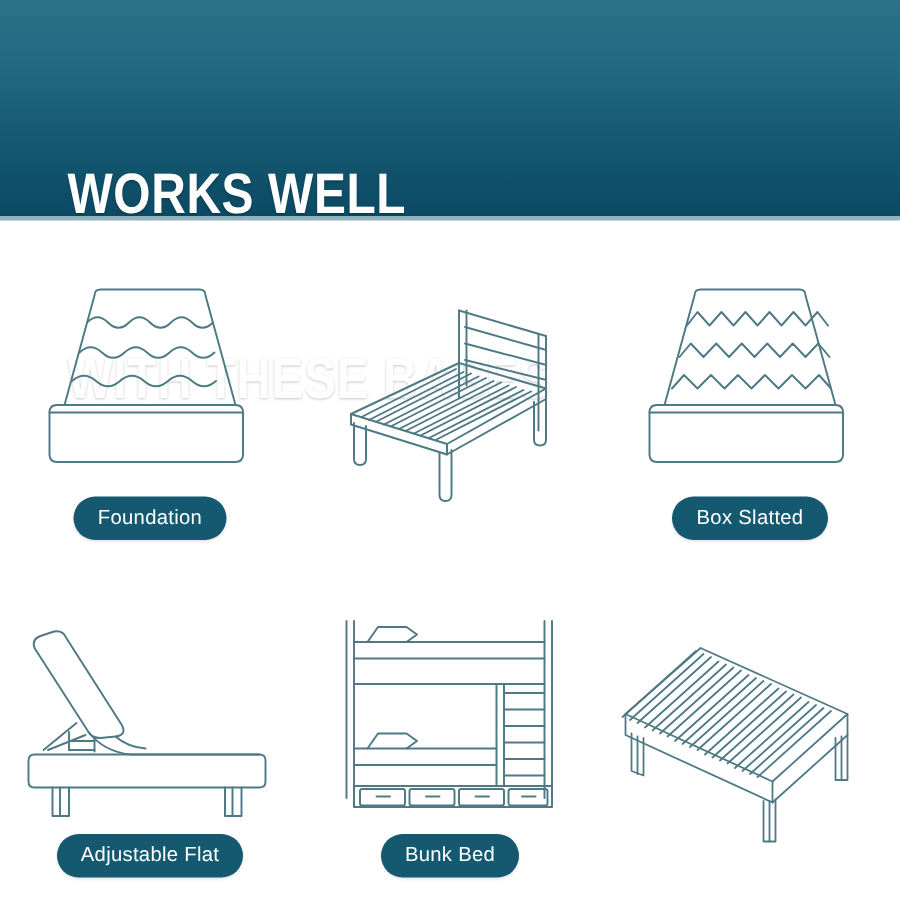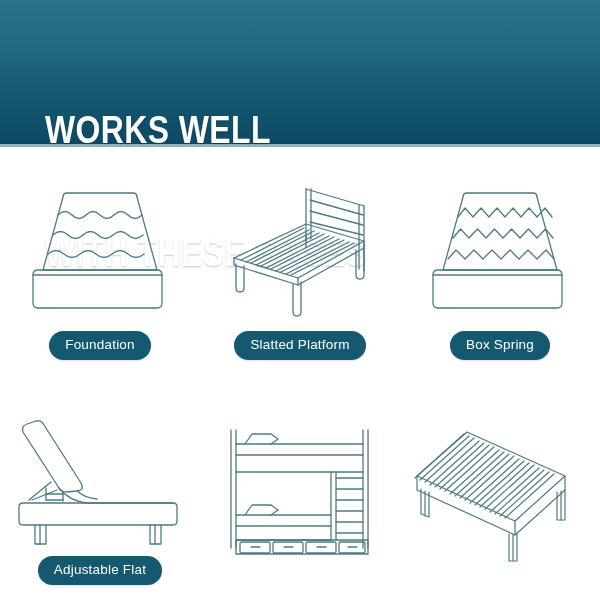--- a/index.html
+++ b/index.html
@@ -149,37 +149,36 @@
           <path d="M29 83 L29 90 L93 110 L93 103"></path>
           <path d="M93 110 L159 73 L159 66"></path>
 
           <path d="M31 89 L31 113 q0 4 4 4 q4 0 4 -4 L39 91"></path>
           <path d="M88 109 L88 137 q0 4 4 4 q4 0 4 -4 L96 107"></path>
           <path d="M151 75 L151 100 q0 4 4 4 q4 0 4 -4 L159 73"></path>
           <path d="M101 60 L101 72"></path>
         </g>
       </svg>
     </div>
-    <div class="pill">Slatted Platform</div>
   </div>
 
   <div class="card">
     <div class="art">
       <svg viewBox="0 0 190 150" xmlns="http://www.w3.org/2000/svg">
         <g fill="none" stroke="#4e7a85" stroke-width="1.3" stroke-linejoin="round" stroke-linecap="round">
           <path d="M58 22 Q58 18 62 18 L128 18 Q132 18 132 22 L152 95 L38 95 Z"></path>
           <path d="M53 42 l7 -9 l8 9 l8 -9 l8 9 l8 -9 l8 9 l8 -9 l8 9 l8 -9 l8 9 l8 -9 l7 9"></path>
           <path d="M48 63 l7.5 -9 l8.5 9 l8.5 -9 l8.5 9 l8.5 -9 l8.5 9 l8.5 -9 l8.5 9 l8.5 -9 l8.5 9 l8.5 -9 l7.5 9"></path>
           <path d="M43 84 l8 -9 l9 9 l9 -9 l9 9 l9 -9 l9 9 l9 -9 l9 9 l9 -9 l9 9 l9 -9 l8 9"></path>
           <path d="M38 95 L152 95 Q157 95 157 100 L157 128 Q157 133 152 133 L33 133 Q28 133 28 128 L28 100 Q28 95 33 95 Z"></path>
           <line x1="28" y1="100" x2="157" y2="100"></line>
         </g>
       </svg>
     </div>
-    <div class="pill">Box Spring</div>
+    <div class="pill">Box Slatted</div>
   </div>
 
   <div class="card row2">
     <div class="art">
       <svg viewBox="0 0 190 150" xmlns="http://www.w3.org/2000/svg">
         <g fill="none" stroke="#4e7a85" stroke-width="1.3" stroke-linejoin="round" stroke-linecap="round">
 
           <path d="M18 28 Q16 22 22 20 L31 17 Q37 16 39 21 L76 79 Q80 86 72 87 L62 88 Q56 88 54 84 Z"></path>
 
           <path d="M54 84 Q64 97 82 99 L168 99"></path>
@@ -240,20 +239,21 @@
           <rect x="68" y="122" width="30" height="11" rx="1.5"></rect>
           <rect x="101" y="122" width="30" height="11" rx="1.5"></rect>
           <rect x="134" y="122" width="26" height="11" rx="1.5"></rect>
           <path d="M46 127 L55 127"></path>
           <path d="M79 127 L88 127"></path>
           <path d="M112 127 L121 127"></path>
           <path d="M143 127 L152 127"></path>
         </g>
       </svg>
     </div>
+    <div class="pill">Bunk Bed</div>
   </div>
 
   <div class="card row2">
     <div class="art">
       <svg viewBox="0 0 190 150" xmlns="http://www.w3.org/2000/svg">
         <g fill="none" stroke="#4e7a85" stroke-width="1.2" stroke-linejoin="round" stroke-linecap="round">
 
           <path d="M62 12 L160 56 L110 101 L12 56 Z"></path>
 
           <path d="M59 14 L10 58"></path>

